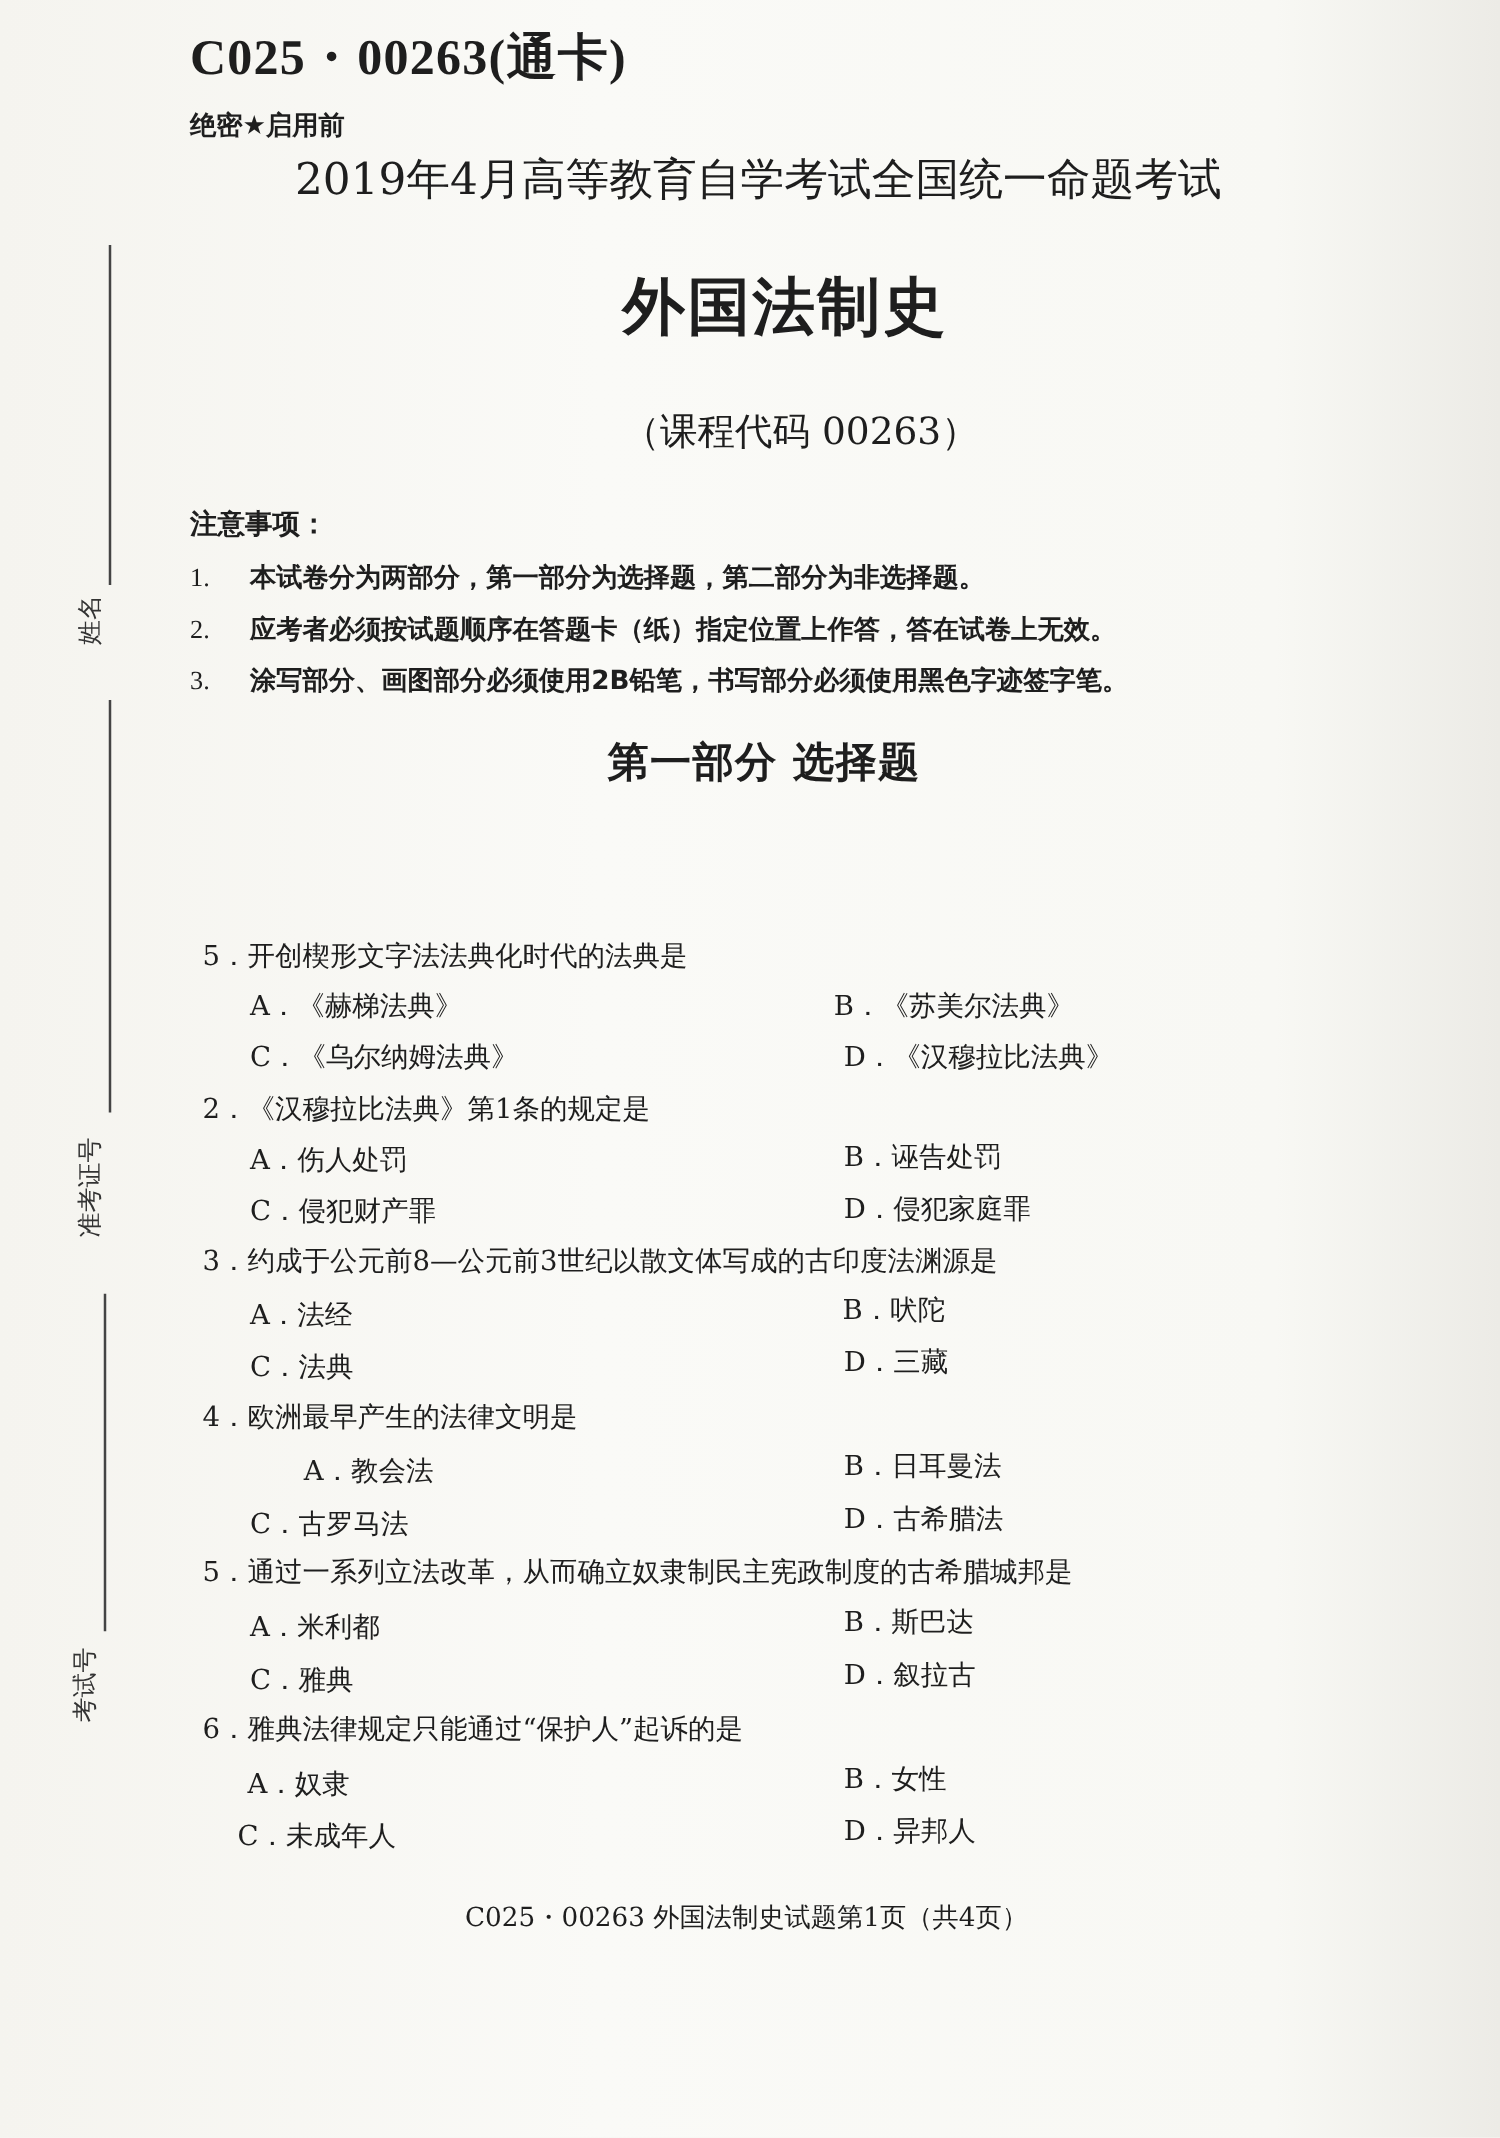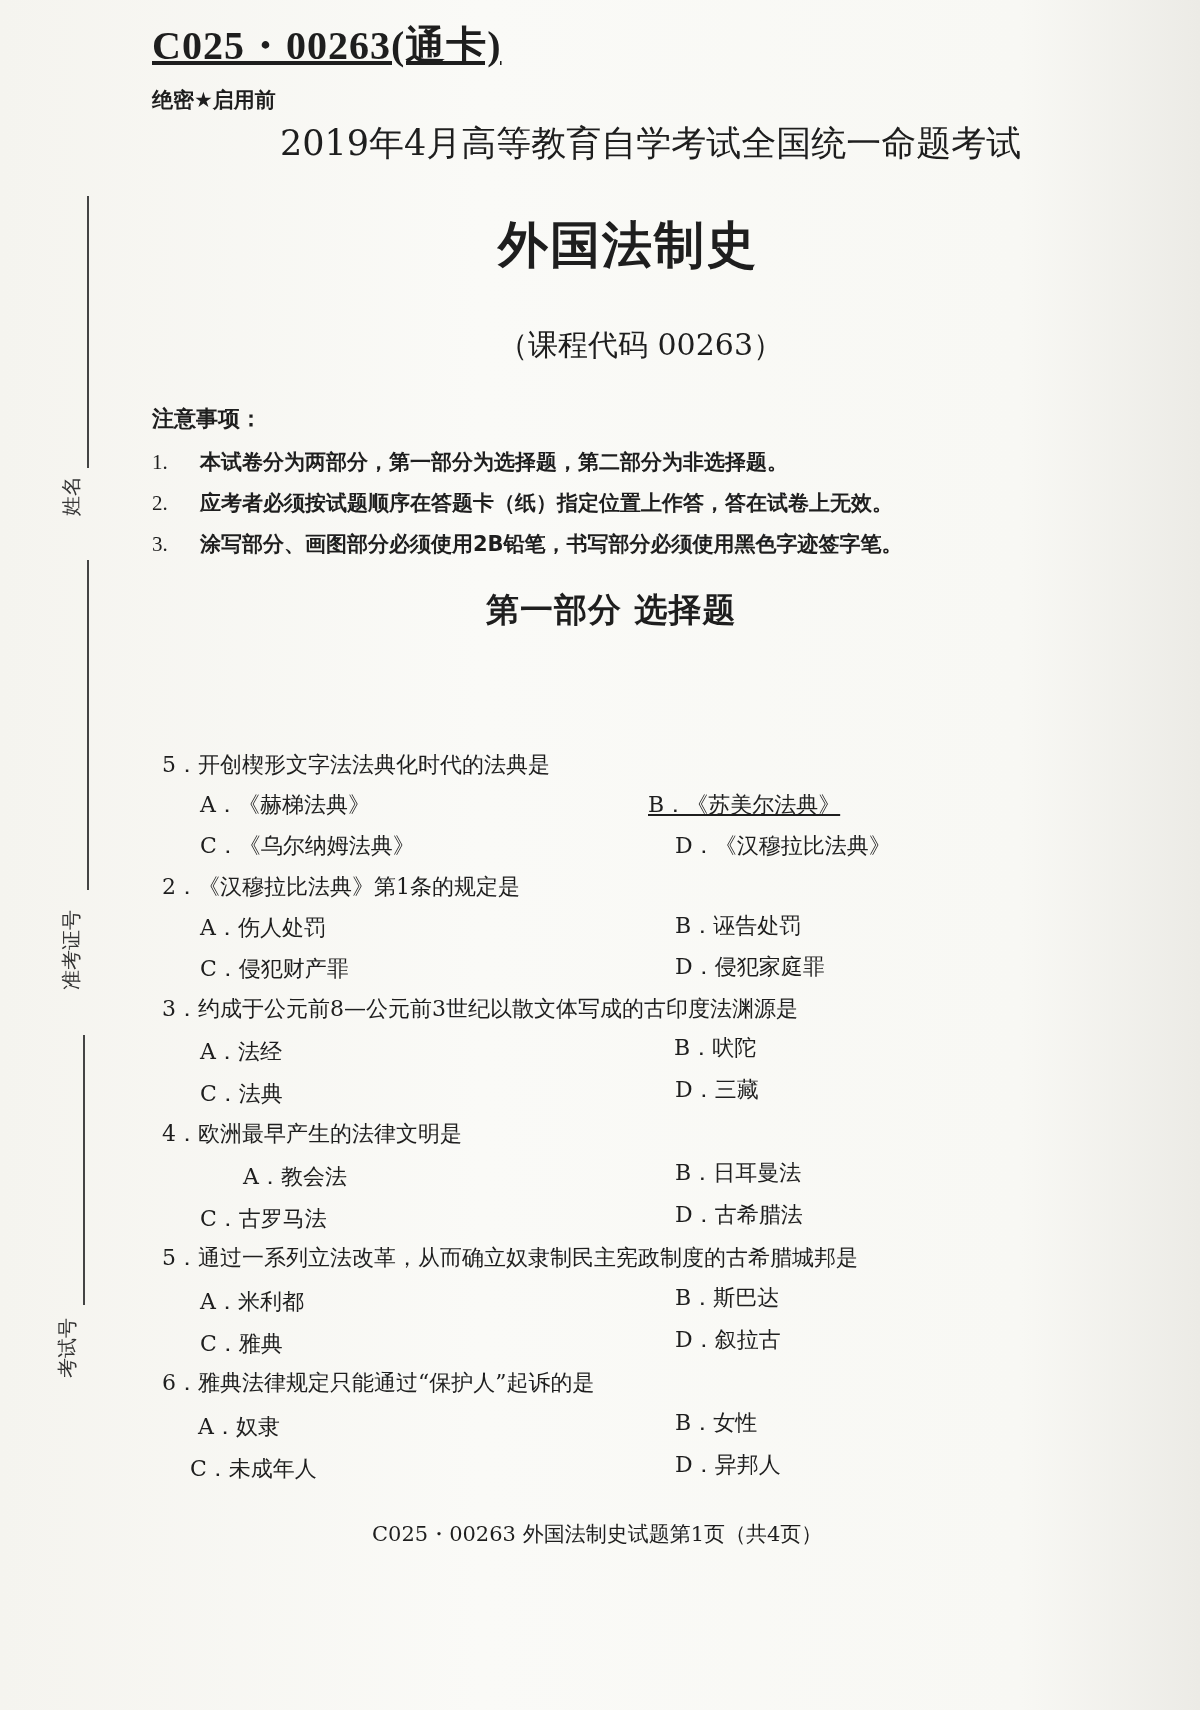--- a/index.html
+++ b/index.html
@@ -1,23 +1,23 @@
 <!DOCTYPE html>
 <html><head>
 <meta charset="utf-8">
 <style>
   html,body{margin:0;padding:0;}
   body{width:1200px;height:1710px;background:#f7f6f2;position:relative;overflow:hidden;
        font-family:"DejaVu Serif","Liberation Serif",serif;color:#1e1e1e;}
   .page{position:absolute;left:0;top:0;width:1200px;height:1710px;
         background:linear-gradient(90deg,#f5f4ef 0%,#fafaf7 40%,#f8f8f4 85%,#ecebe6 100%);}
   .abs{position:absolute;white-space:nowrap;}
-  .code{left:152px;top:18px;font-size:40px;font-weight:bold;letter-spacing:1px;font-family:"Liberation Serif",serif;text-decoration:underline;}
+  .code{left:152px;top:18px;font-size:40px;font-weight:bold;letter-spacing:1px;font-family:"Liberation Serif",serif;}
   .secret{left:152px;top:86px;font-size:21px;font-weight:bold;font-family:"DejaVu Sans",sans-serif;}
-  .exam-title{left:236px;top:120px;font-size:35px;font-family:"DejaVu Serif",serif;margin-left:44px;}
+  .exam-title{left:236px;top:120px;font-size:35px;font-family:"DejaVu Serif",serif;}
   .subject{left:498px;top:212px;font-size:50px;font-weight:bold;letter-spacing:2px;font-family:"DejaVu Sans",sans-serif;}
   .course-code{left:498px;top:325px;font-size:30px;}
   .notice-head{left:152px;top:404px;font-size:22px;font-weight:bold;font-family:"DejaVu Sans",sans-serif;}
   .notice{left:152px;font-size:21px;font-weight:bold;font-family:"DejaVu Sans",sans-serif;}
   .notice .num{display:inline-block;width:48px;font-family:"Liberation Serif",serif;font-weight:normal;}
   .part-title{left:486px;top:588px;font-size:33px;font-weight:bold;font-family:"DejaVu Sans",sans-serif;letter-spacing:1px;}
   .section{left:152px;top:666px;font-size:21px;font-weight:bold;font-family:"DejaVu Sans",sans-serif;line-height:42px;white-space:normal;width:940px;}
   .section .indent{padding-left:50px;}
   .q{left:162px;font-size:22px;}
   .opt{font-size:22px;}
@@ -52,21 +52,21 @@
   </div>
   <div class="abs notice" style="top:530px;">
     <span class="num">3.</span><span>涂写部分、画图部分必须使用2B铅笔，书写部分必须使用黑色字迹签字笔。</span>
   </div>
 
   <div class="abs part-title">第一部分  选择题</div>
 
 
   <div class="abs q" style="top:750px;">5．开创楔形文字法法典化时代的法典是</div>
   <div class="abs opt" style="left:200px;top:790px;">A．《赫梯法典》</div>
-  <div class="abs opt" style="left:648px;top:790px;text-decoration:underline;">B．《苏美尔法典》</div>
+  <div class="abs opt" style="left:667px;top:790px;">B．《苏美尔法典》</div>
   <div class="abs opt" style="left:200px;top:831px;">C．《乌尔纳姆法典》</div>
   <div class="abs opt" style="left:675px;top:831px;">D．《汉穆拉比法典》</div>
 
   <div class="abs q" style="top:872px;">2．《汉穆拉比法典》第1条的规定是</div>
   <div class="abs opt" style="left:200px;top:913px;">A．伤人处罚</div>
   <div class="abs opt" style="left:675px;top:911px;">B．诬告处罚</div>
   <div class="abs opt" style="left:200px;top:954px;">C．侵犯财产罪</div>
   <div class="abs opt" style="left:675px;top:952px;">D．侵犯家庭罪</div>
 
   <div class="abs q" style="top:994px;">3．约成于公元前8—公元前3世纪以散文体写成的古印度法渊源是</div>

